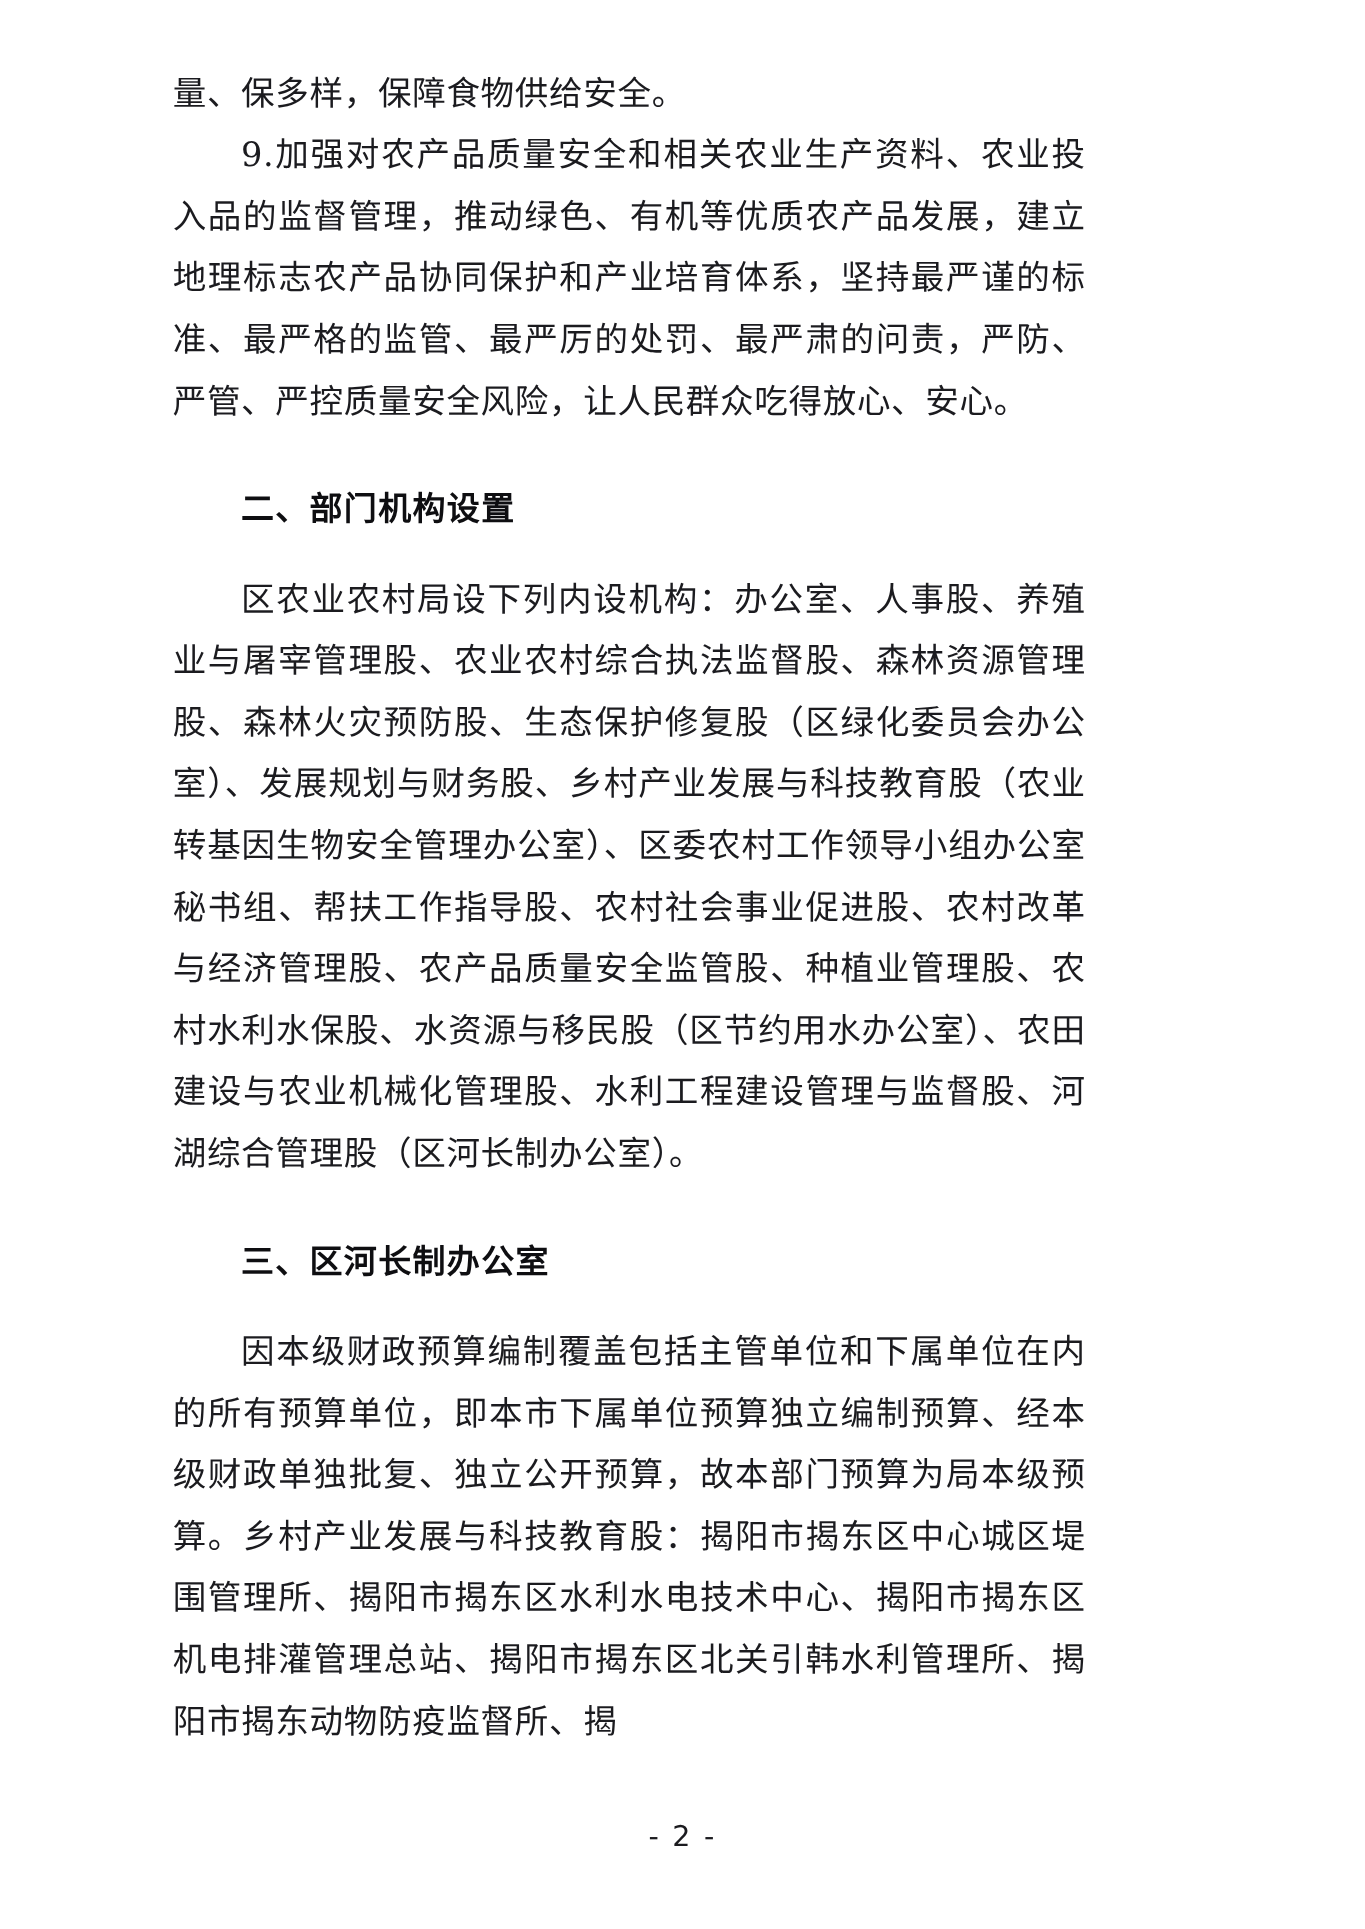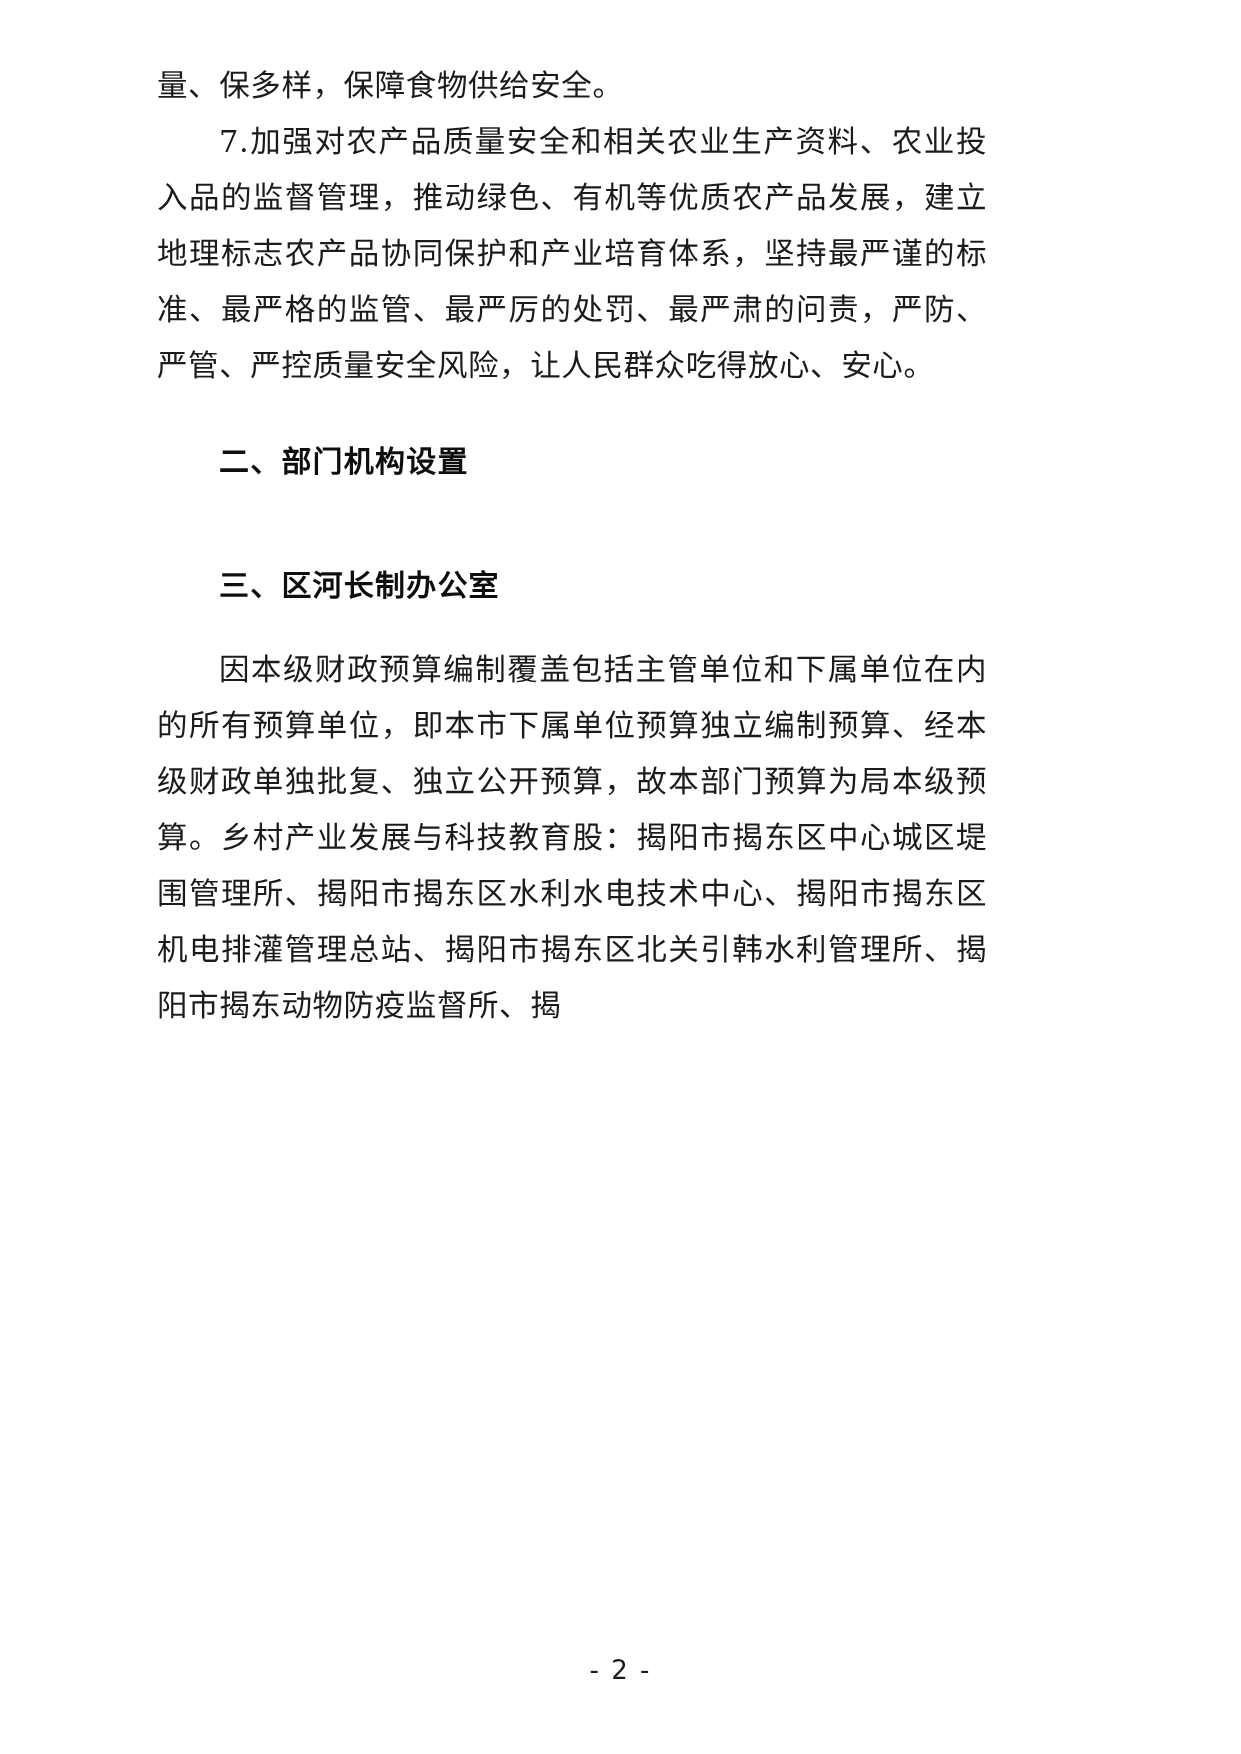--- a/index.html
+++ b/index.html
@@ -50,21 +50,21 @@
   }
   .para.indent {
     text-indent: 62px;
   }
   .para + .para {
     margin-top: 0;
   }
 
   
   .heading {
-    font-family: Liberation Mono, monospace;
+    font-family: Liberation Sans, sans-serif;
     font-size: 30px;
     font-weight: 700;
     line-height: 56px;
     letter-spacing: 1.2px;
     text-indent: 62px;
     color: #0e0e11;
     margin: 0;
   }
 
   .gap-sm { height: 26px; }
@@ -85,28 +85,29 @@
 </style>
 </head>
 <body>
 
 <div class="page">
 
   <div class="content">
 
     <p class="para">量、保多样，保障食物供给安全。</p>
 
-    <p class="para indent">7.加强对农产品质量安全和相关农业生产资料、农业投入品的监督管理，推动绿色、有机等优质农产品发展，建立地理标志农产品协同保护和产业培育体系，坚持最严谨的标准、最严格的监管、最严厉的处罚、最严肃的问责，严防、严管、严控质量安全风险，让人民群众吃得放心、安心。</p>
+    <p class="para indent">9.加强对农产品质量安全和相关农业生产资料、农业投入品的监督管理，推动绿色、有机等优质农产品发展，建立地理标志农产品协同保护和产业培育体系，坚持最严谨的标准、最严格的监管、最严厉的处罚、最严肃的问责，严防、严管、严控质量安全风险，让人民群众吃得放心、安心。</p>
 
     <div class="gap-md"></div>
 
     <h2 class="heading">二、部门机构设置</h2>
 
     <div class="gap-sm"></div>
 
+    <p class="para indent">区农业农村局设下列内设机构：办公室、人事股、养殖业与屠宰管理股、农业农村综合执法监督股、森林资源管理股、森林火灾预防股、生态保护修复股（区绿化委员会办公室）、发展规划与财务股、乡村产业发展与科技教育股（农业转基因生物安全管理办公室）、区委农村工作领导小组办公室秘书组、帮扶工作指导股、农村社会事业促进股、农村改革与经济管理股、农产品质量安全监管股、种植业管理股、农村水利水保股、水资源与移民股（区节约用水办公室）、农田建设与农业机械化管理股、水利工程建设管理与监督股、河湖综合管理股（区河长制办公室）。</p>
 
     <div class="gap-md"></div>
 
     <h2 class="heading">三、区河长制办公室</h2>
 
     <div class="gap-sm"></div>
 
     <p class="para indent">因本级财政预算编制覆盖包括主管单位和下属单位在内的所有预算单位，即本市下属单位预算独立编制预算、经本级财政单独批复、独立公开预算，故本部门预算为局本级预算。乡村产业发展与科技教育股：揭阳市揭东区中心城区堤围管理所、揭阳市揭东区水利水电技术中心、揭阳市揭东区机电排灌管理总站、揭阳市揭东区北关引韩水利管理所、揭阳市揭东动物防疫监督所、揭</p>
 
   </div>

